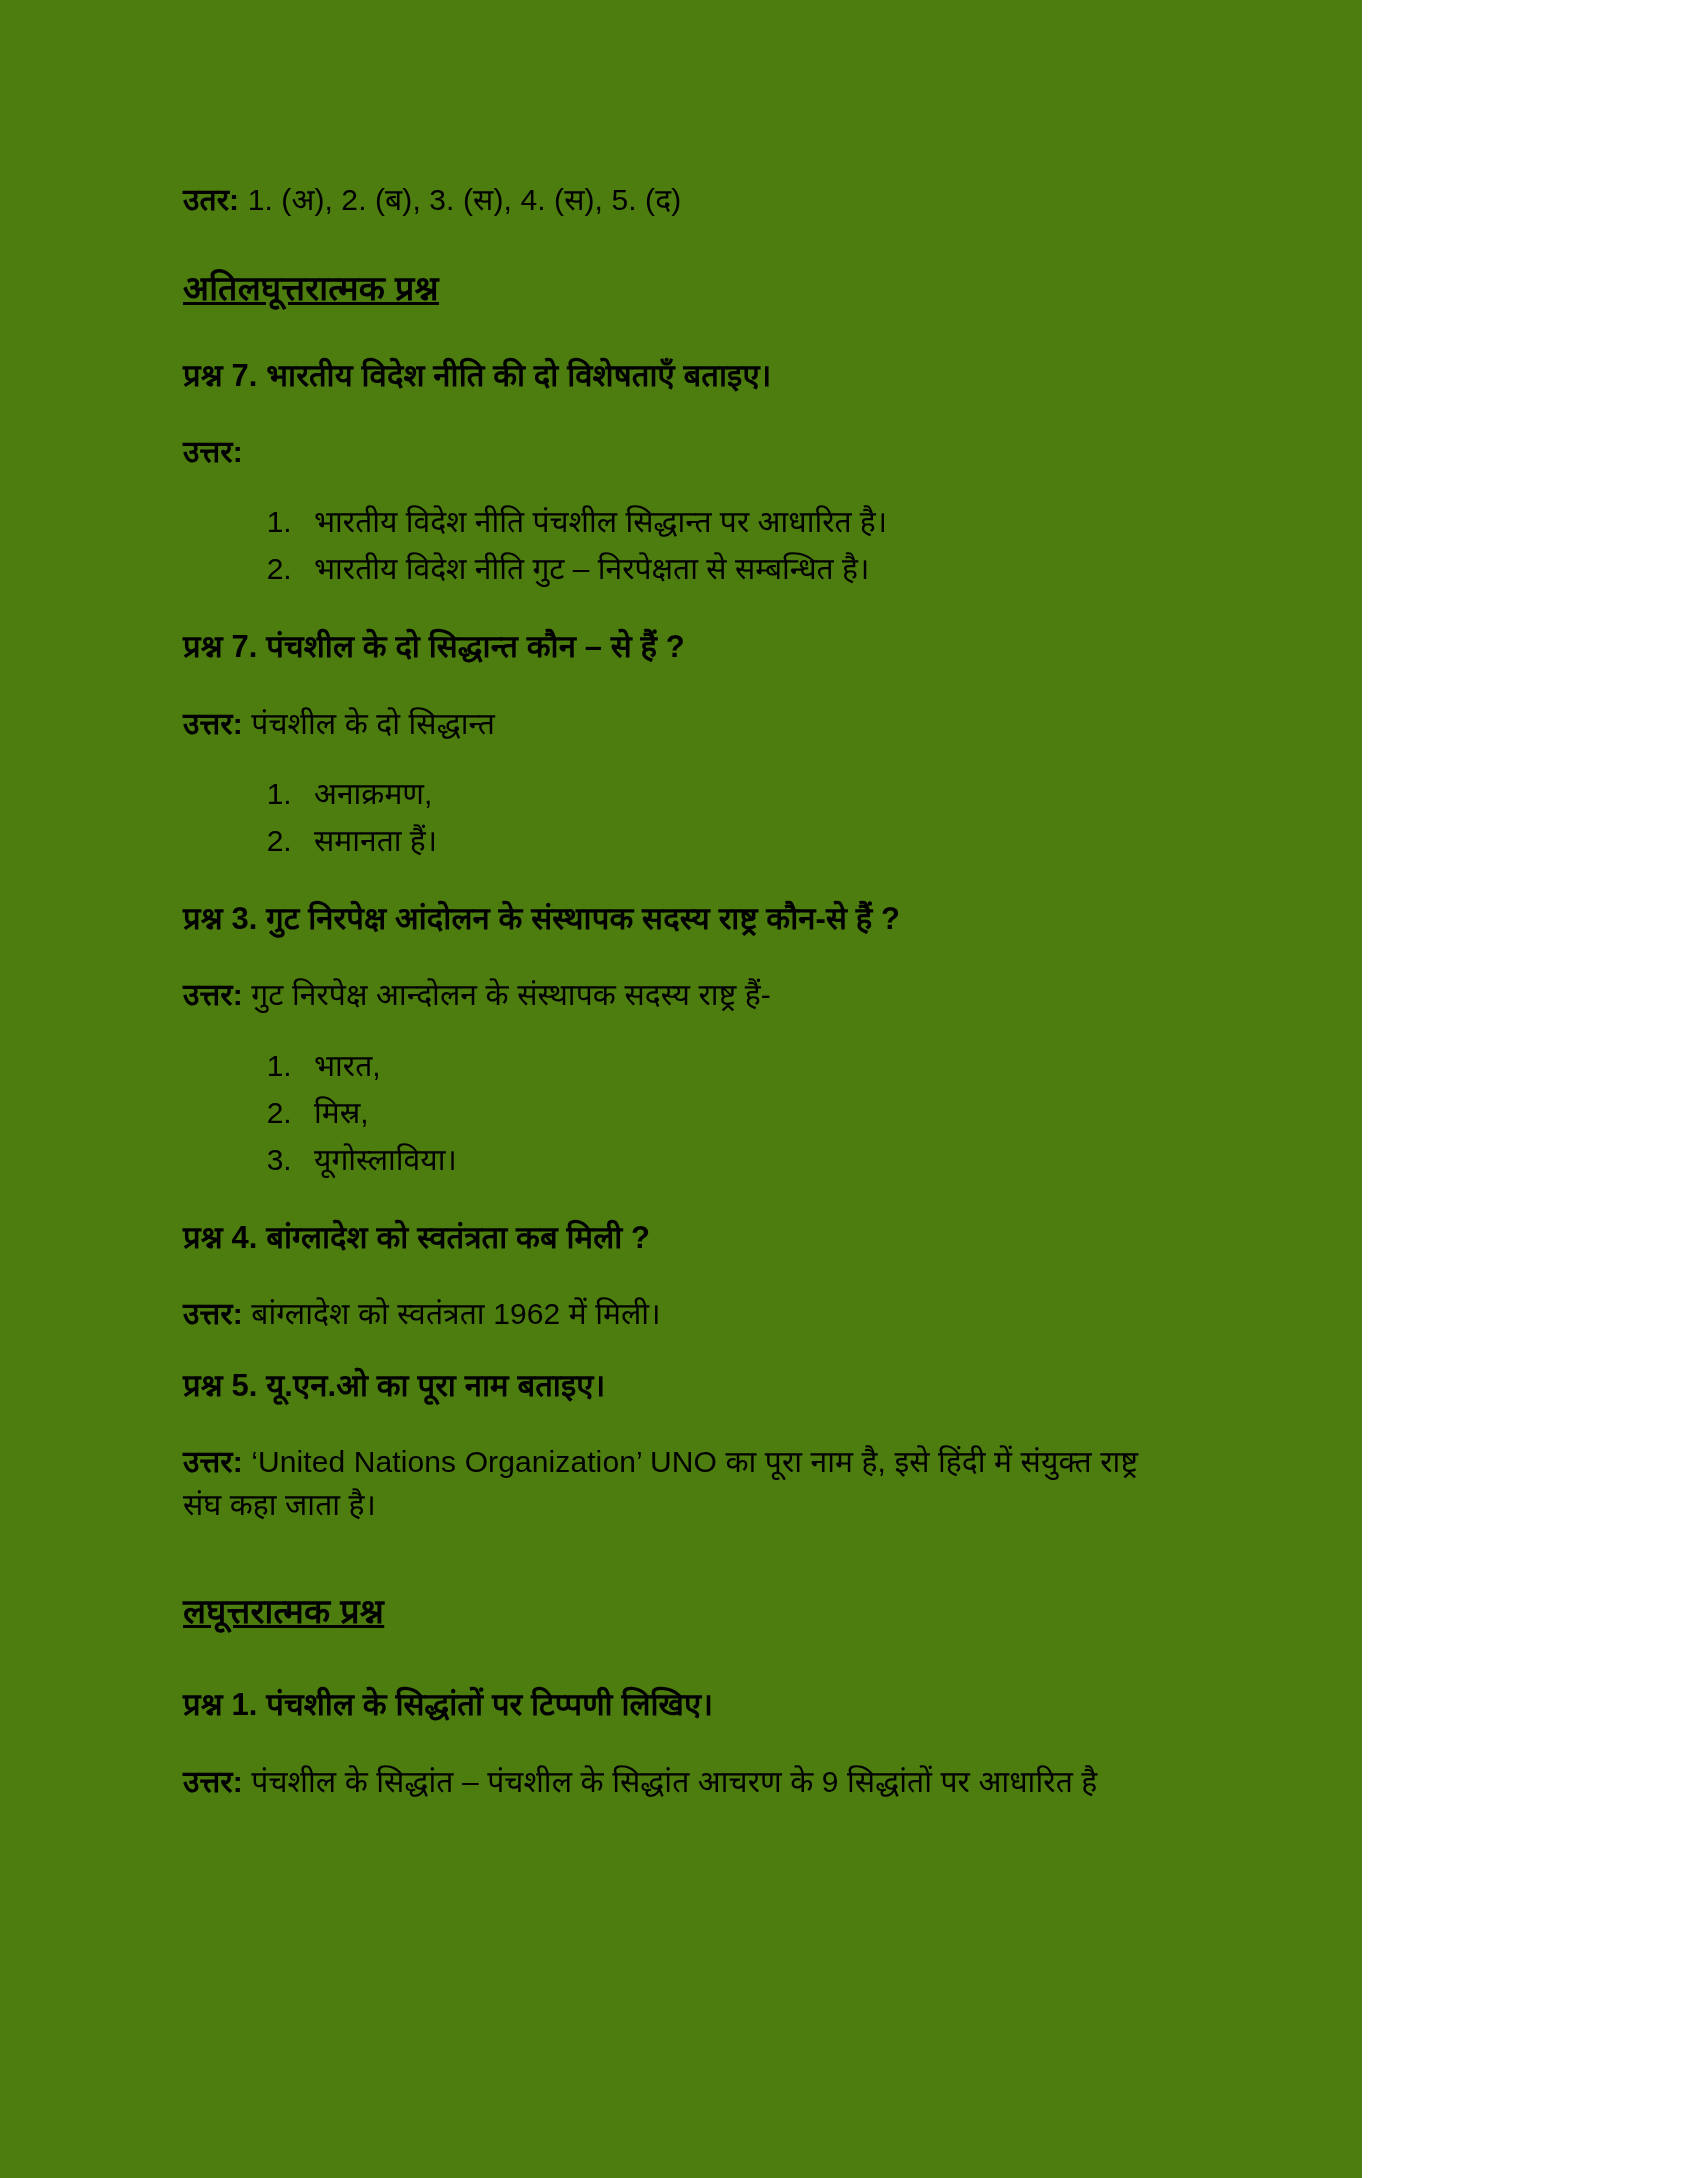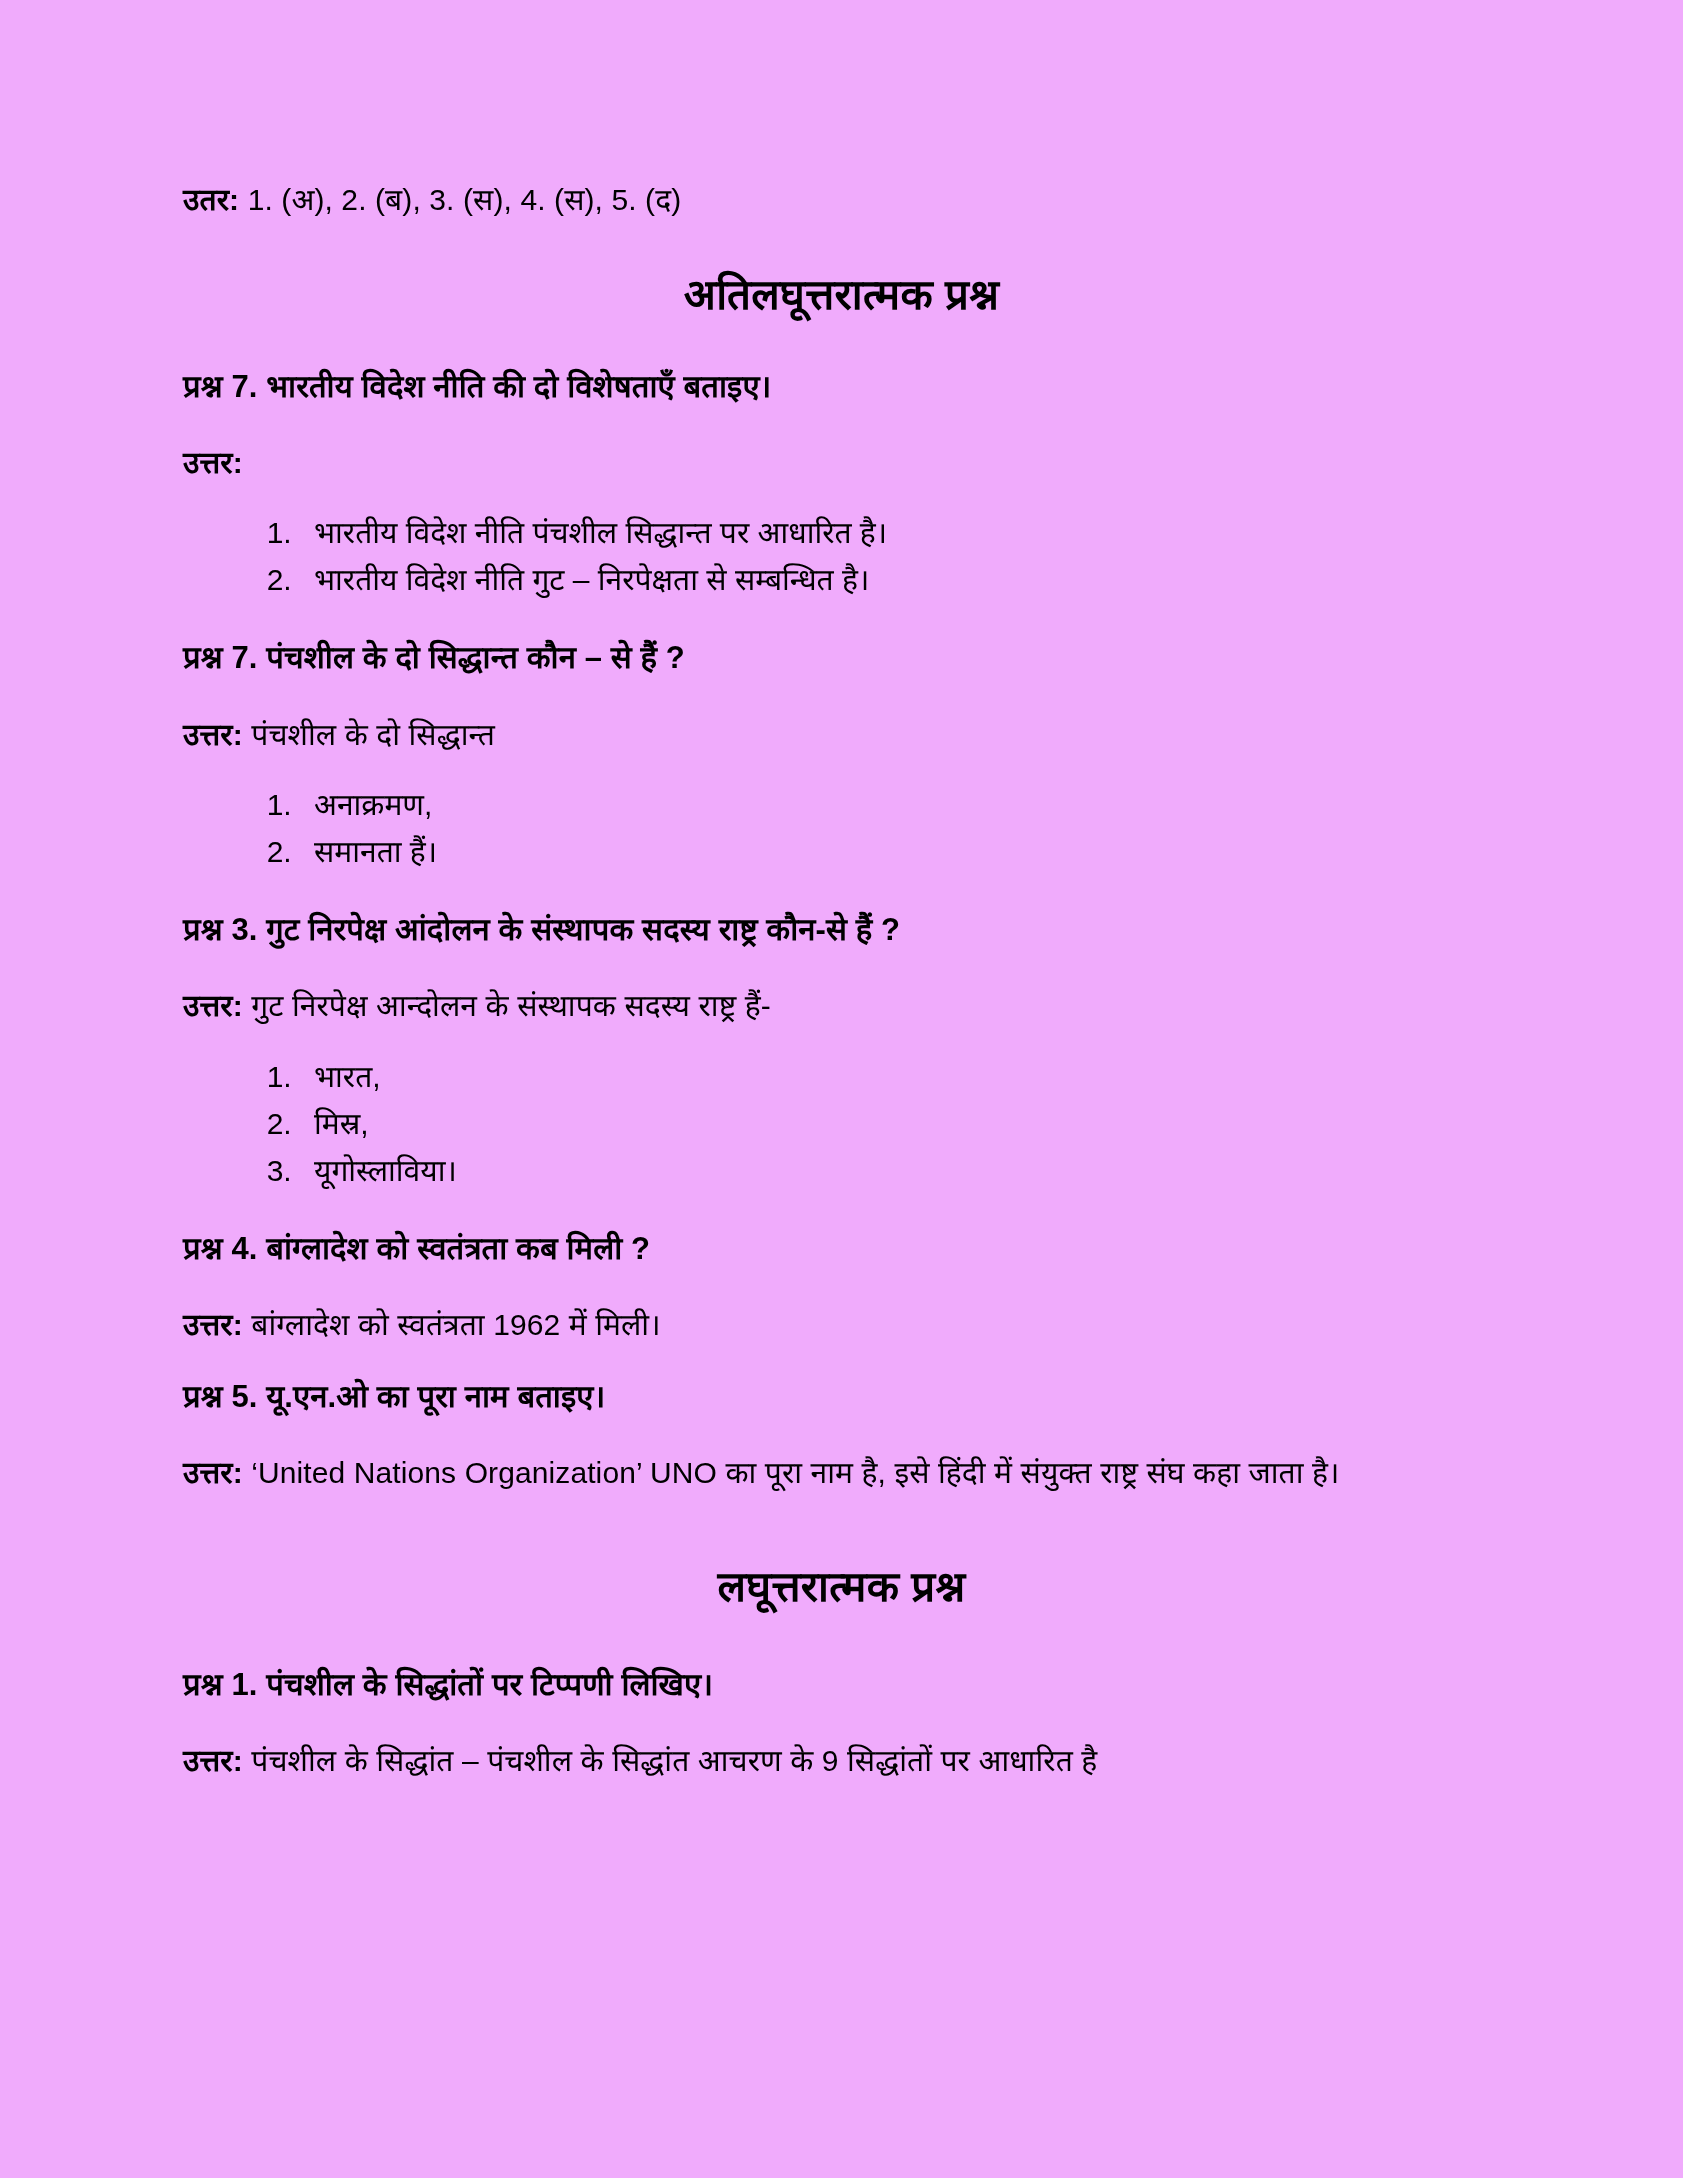--- a/index.html
+++ b/index.html
@@ -9,42 +9,42 @@
     background: #ffffff;
   }
   body {
     width: 1683px;
     height: 2178px;
     font-family: "Liberation Sans", "DejaVu Sans", sans-serif;
     color: #000000;
     -webkit-font-smoothing: antialiased;
   }
   .page {
-    width: 1683px;
+    width: 1362px;
     height: 2178px;
     box-sizing: border-box;
     padding: 178px 183px 0 183px;
-    background: #f0abfc;
+    background: #4d7c0f;
     position: relative;
   }
   .answer-key {
     font-size: 30px;
     line-height: 1.45;
     margin: 0 0 0 0;
     letter-spacing: 0.1px;
   }
   .lbl {
     font-weight: 700;
   }
   .section-heading {
-    text-align: center;
-    font-size: 42px;
+    font-size: 34px;
     font-weight: 700;
     margin: 42px 0 44px 0;
     letter-spacing: 0.3px;
+    text-decoration: underline;
   }
   .section-heading.second {
     margin: 61px 0 50px 0;
   }
   .question {
     font-size: 31px;
     font-weight: 700;
     margin: 0 0 34px 0;
     line-height: 1.4;
     letter-spacing: 0.1px;

